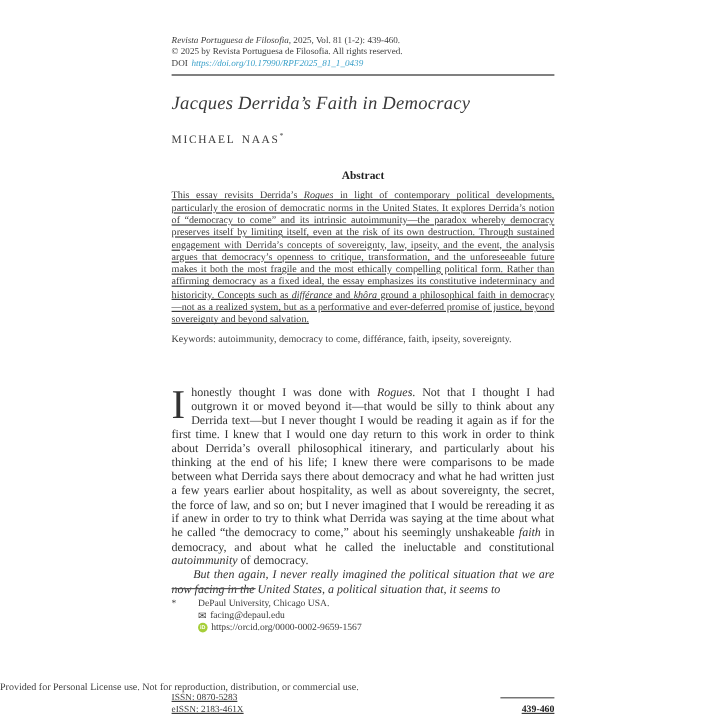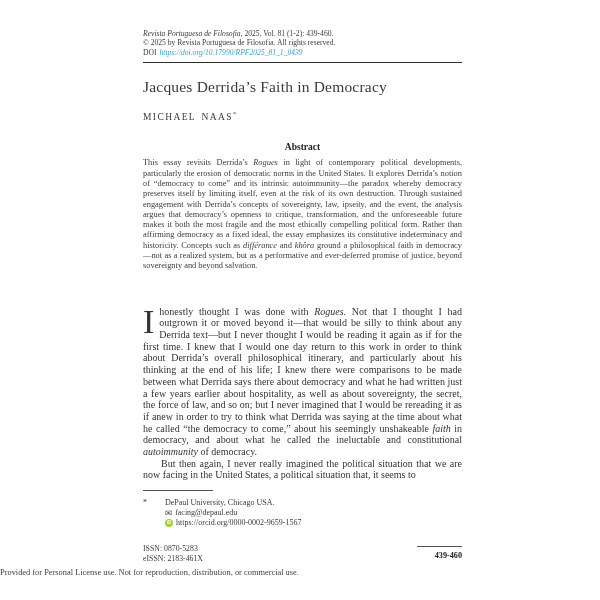--- a/index.html
+++ b/index.html
@@ -31,20 +31,21 @@
     border: none;
     border-top: 1.2px solid #2e2e2e;
     margin-top: 5px;
   }
   .title {
     margin-top: 15px;
     font-size: 15.5px;
     font-weight: normal;
     color: #3a3a3a;
     letter-spacing: 0.2px;
+    font-style: italic;
   }
   .author {
     margin-top: 14px;
     font-size: 9.5px;
     letter-spacing: 1.4px;
     word-spacing: 2px;
     color: #3a3a3a;
   }
   .author sup { font-size: 6.5px; }
   
@@ -54,20 +55,21 @@
     font-weight: bold;
     color: #222222;
     text-align: center;
   }
   .abstract-body {
     margin-top: 6px;
     font-size: 8.4px;
     line-height: 10.3px;
     text-align: justify;
     color: #3a3a3a;
+    text-decoration: underline;
   }
   .keywords {
     margin-top: 6px;
     font-size: 8.4px;
     line-height: 10.3px;
     color: #3a3a3a;
   }
   
   .body-text {
     margin-top: 34px;
@@ -76,21 +78,21 @@
     text-align: justify;
     color: #333333;
   }
   .dropcap {
     float: left;
     font-size: 34px;
     line-height: 28px;
     padding: 2px 5px 0 0;
     color: #333333;
   }
-  .para2 { text-indent: 18px; }
+  .para2 { text-indent: 18px; font-style: italic; }
   
   .footnote-area {
     position: absolute;
     left: 143px;
     top: 490px;
     width: 319px;
     font-size: 8px;
     line-height: 10px;
     color: #3a3a3a;
   }
@@ -114,28 +116,29 @@
     font-size: 4.5px;
     font-weight: bold;
     line-height: 8px;
     text-align: center;
     flex: 0 0 8px;
   }
   
   .meta-row {
     position: absolute;
     left: 143px;
-    top: 544px;
+    top: 576px;
     width: 319px;
     display: flex;
     justify-content: space-between;
-    align-items: flex-start;
+    align-items: flex-end;
     font-size: 7.8px;
     line-height: 9.6px;
     color: #3a3a3a;
+    text-decoration: underline;
   }
   .pages-block { text-align: right; }
   .pages-rule {
     border: none;
     border-top: 1px solid #555555;
     width: 45px;
     margin: 2px 0 4px auto;
   }
   .pages { font-weight: bold; font-size: 8.2px; color: #222222; }
   
@@ -164,20 +167,21 @@
 
     <hr class="head-rule">
 
     <h1 class="title">Jacques Derrida’s Faith in Democracy</h1>
 
     <div class="author"><span>MICHAEL NAAS</span><sup>*</sup></div>
 
     <section>
       <h2 class="abstract-heading">Abstract</h2>
       <p class="abstract-body">This essay revisits Derrida’s <i>Rogues</i> in light of contemporary political developments, particularly the erosion of democratic norms in the United States. It explores Derrida’s notion of “democracy to come” and its intrinsic autoimmunity—the paradox whereby democracy preserves itself by limiting itself, even at the risk of its own destruction. Through sustained engagement with Derrida’s concepts of sovereignty, law, ipseity, and the event, the analysis argues that democracy’s openness to critique, transformation, and the unforeseeable future makes it both the most fragile and the most ethically compelling political form. Rather than affirming democracy as a fixed ideal, the essay emphasizes its constitutive indeterminacy and historicity. Concepts such as <i>différance</i> and <i>khôra</i> ground a philosophical faith in democracy—not as a realized system, but as a performative and ever-deferred promise of justice, beyond sovereignty and beyond salvation.</p>
+      <p class="keywords">Keywords: autoimmunity, democracy to come, différance, faith, ipseity, sovereignty.</p>
     </section>
 
     <section class="body-text">
       <p><span class="dropcap">I</span><span>honestly thought I was done with <i>Rogues</i>. Not that I thought I had outgrown it or moved beyond it—that would be silly to think about any Derrida text—but I never thought I would be reading it again as if for the first time. I knew that I would one day return to this work in order to think about Derrida’s overall philosophical itinerary, and particularly about his thinking at the end of his life; I knew there were comparisons to be made between what Derrida says there about democracy and what he had written just a few years earlier about hospitality, as well as about sovereignty, the secret, the force of law, and so on; but I never imagined that I would be rereading it as if anew in order to try to think what Derrida was saying at the time about what he called “the democracy to come,” about his seemingly unshakeable <i>faith</i> in democracy, and about what he called the ineluctable and constitutional <i>autoimmunity</i> of democracy.</span></p>
       <p class="para2">But then again, I never really imagined the political situation that we are now facing in the United States, a political situation that, it seems to</p>
     </section>
 
   </div>
 
   <div class="footnote-area">

